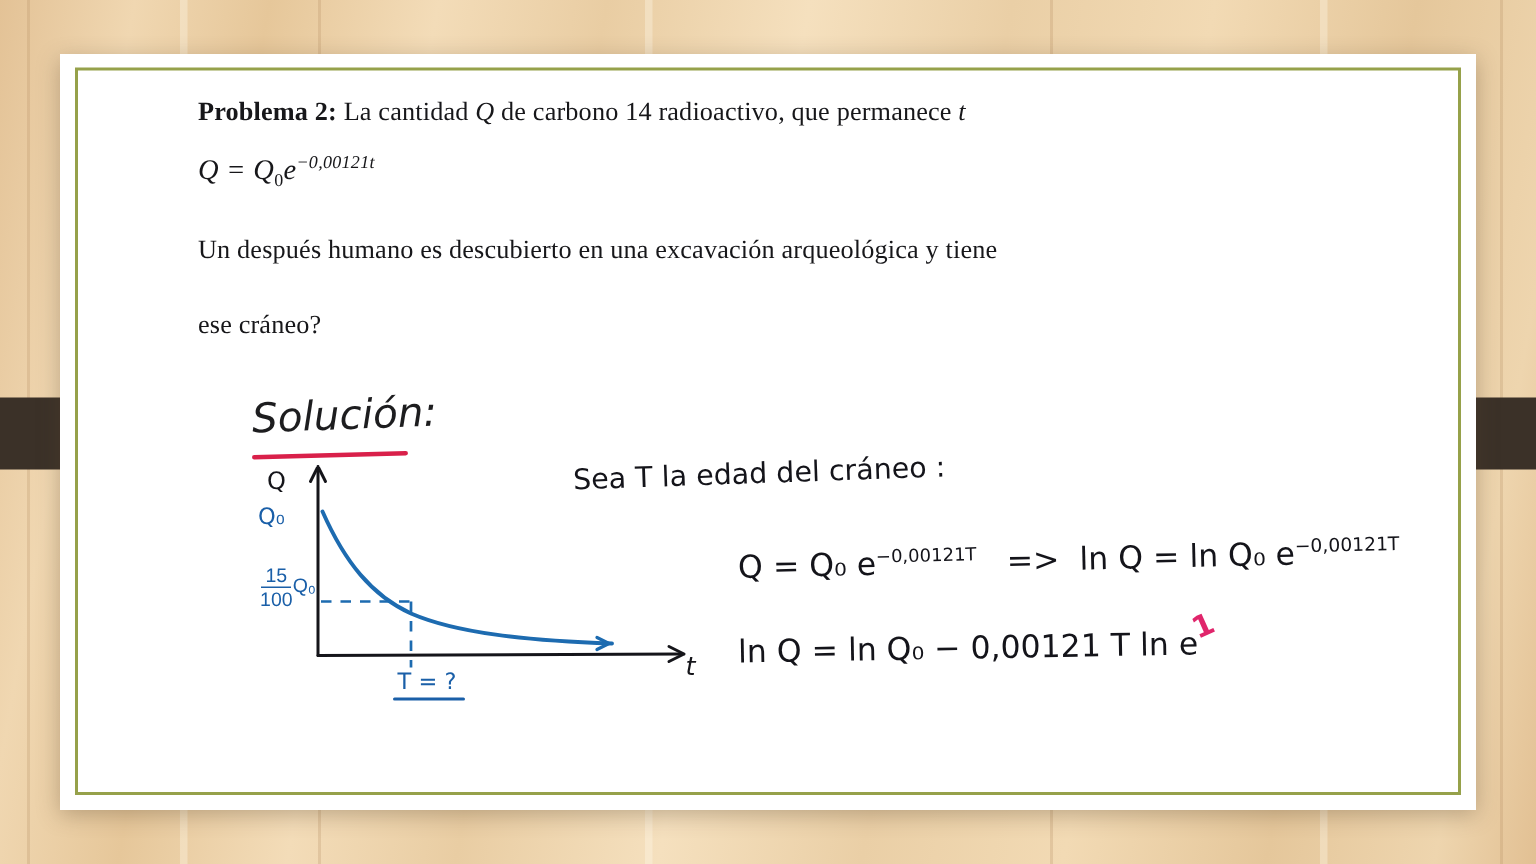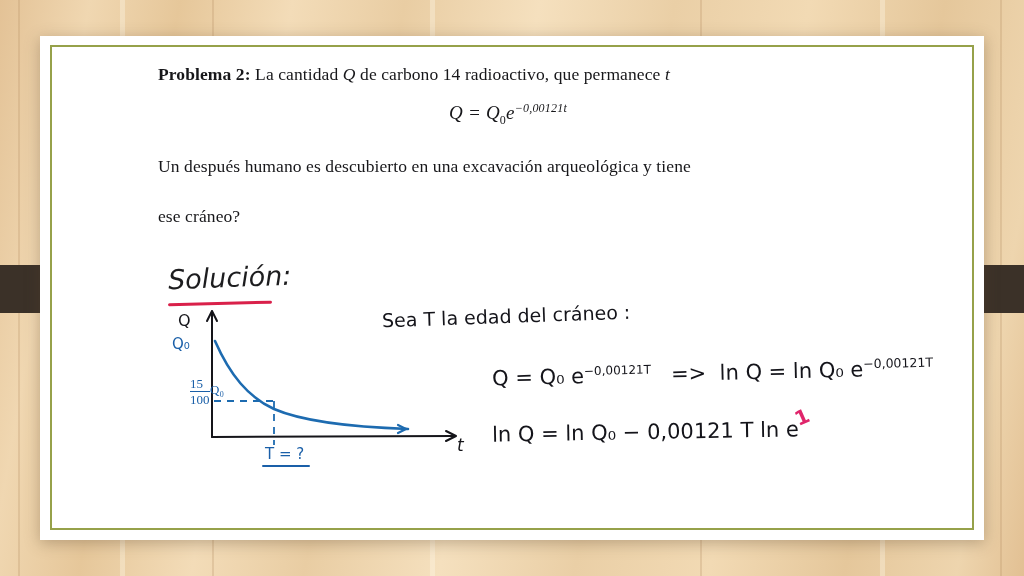--- a/index.html
+++ b/index.html
@@ -59,35 +59,35 @@
     width: 924px;
     height: 485px;
     border: 2px solid #96a14a;
     box-sizing: border-box;
     pointer-events: none;
   }
 
   
   #printed {
     position: absolute;
-    left: 158px;
+    left: 132px;
     top: 62px;
     width: 700px;
     color: #17171a;
   }
   .ptext {
     font-family: "Liberation Serif", serif;
     font-size: 17.5px;
     line-height: 25px;
     letter-spacing: 0.1px;
   }
   .pbold { font-weight: bold; }
   .it { font-style: italic; }
   .formula {
-    text-align: center;
+    text-align: left;
     margin: 14px 0 10px 0;
     font-family: "Liberation Serif", serif;
     font-size: 19px;
     letter-spacing: 0.2px;
   }
   .sub { font-size: 12px; vertical-align: sub; }
   .sup { font-size: 12px; vertical-align: super; }
   .para2 { margin-top: 26px; }
 
   
@@ -129,22 +129,22 @@
     font-family: "DejaVu Sans", sans-serif;
   }
   #label-q0 {
     position: absolute; left: 2px; top: 30px;
     font-size: 15px; color: #1a5fa8;
     font-family: "DejaVu Sans", sans-serif;
   }
   #label-frac {
     position: absolute; left: -4px; top: 72px;
     font-size: 13px; color: #1a5fa8; line-height: 1.0;
-    font-family: Liberation Serif, serif;
-    width: 52px; margin-left: 24px;
+    font-family: Liberation Sans, sans-serif;
+    text-align: center; width: 52px;
   }
   #label-frac .fbar { display:block; border-top: 1.4px solid #1a5fa8; width: 20px; margin: 1px auto; }
   #label-frac .fwrap { display: inline-block; vertical-align: middle; }
   #label-t {
     position: absolute; left: 95px; top: 140px;
     font-size: 15px; color: #1a5fa8;
     font-family: "DejaVu Sans", sans-serif;
   }
   #label-t-underline {
     position: absolute; left: 92px; top: 160px;

